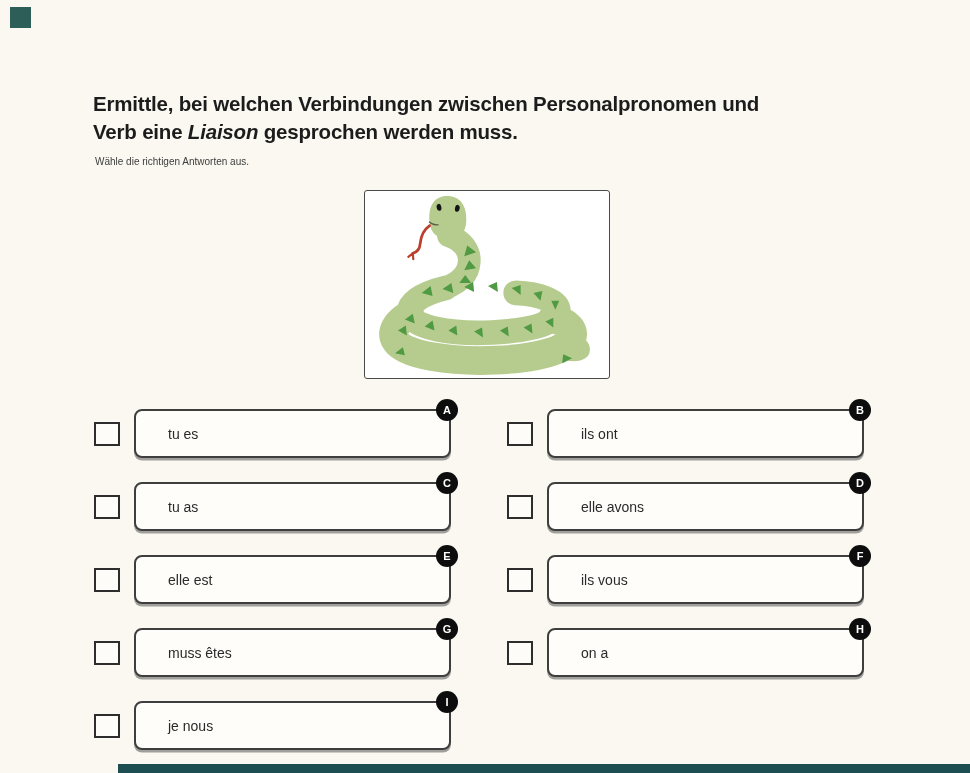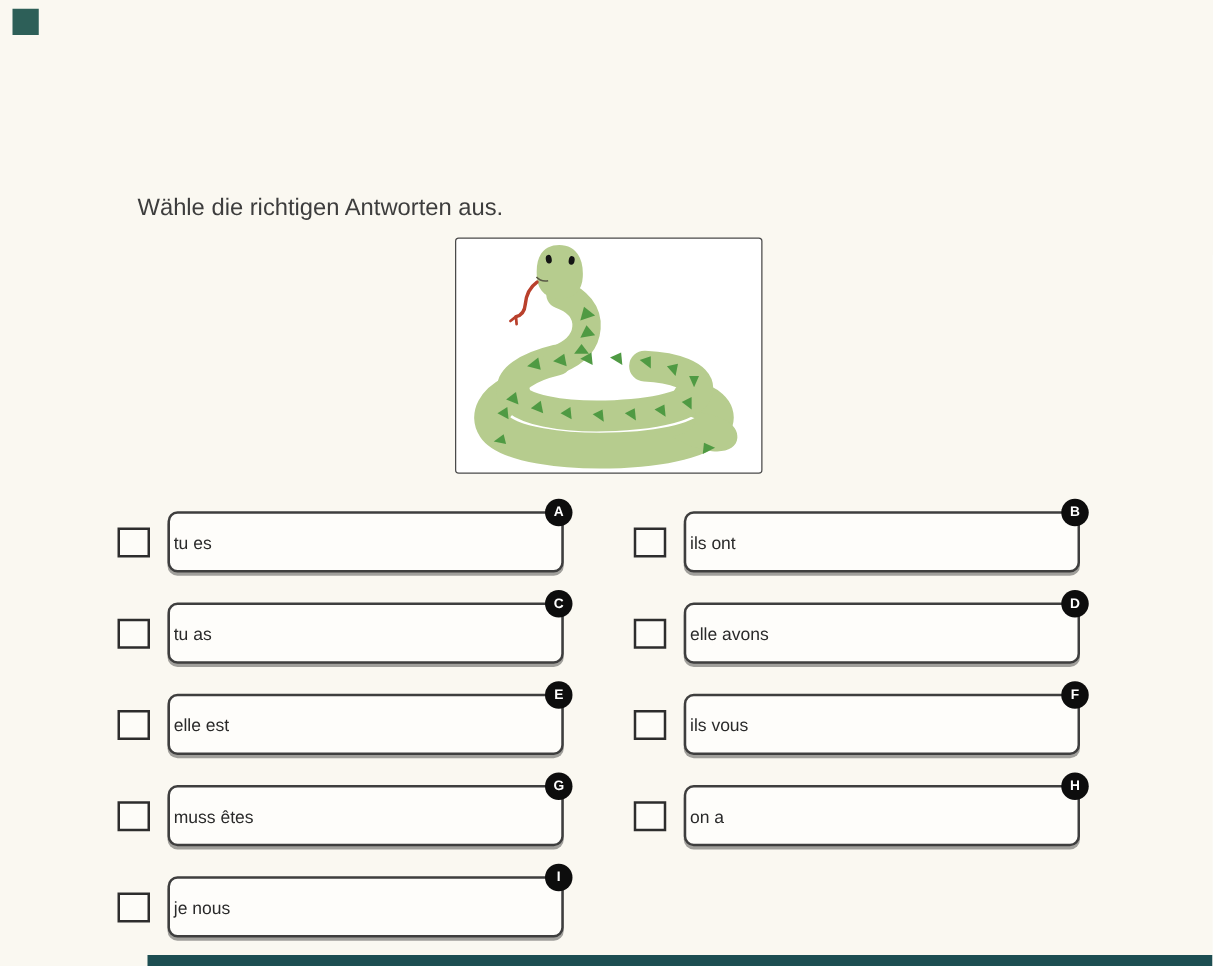--- a/index.html
+++ b/index.html
@@ -5,48 +5,52 @@
   html,body{margin:0;padding:0;}
   body{font-family:"Liberation Sans", sans-serif;}
   .stage{position:relative;width:970px;height:773px;background:#faf8f1;overflow:hidden;}
 
   .corner-square{position:absolute;left:10px;top:7px;width:21px;height:21px;}
   .bottom-bar{position:absolute;left:118px;top:764px;width:852px;height:9px;}
 
   .task-title{position:absolute;left:93px;top:90px;width:790px;
     font-size:20.5px;font-weight:700;color:#1c1c1c;line-height:28px;letter-spacing:-0.2px;}
   .task-title .it{font-style:italic;}
-  .instruction{position:absolute;left:110px;top:156px;font-size:19px;color:#3d3d3d;}
+  .instruction{position:absolute;left:95px;top:156px;font-size:10px;color:#3d3d3d;}
 
   .illustration-box{position:absolute;left:364px;top:190px;width:246px;height:189px;
     background:#ffffff;border:1.5px solid #4a4a4a;border-radius:3px;box-sizing:border-box;}
   .illustration-box svg{display:block;width:100%;height:100%;}
 
   .col{position:absolute;top:409px;display:flex;flex-direction:column;}
   .col-left{left:94px;}
   .col-right{left:507px;}
   .option-row{display:flex;align-items:center;margin-bottom:24px;height:49px;}
   .checkbox{width:26px;height:24px;border:2px solid #2d2d2d;background:#fdfcf8;
     box-sizing:border-box;margin-right:14px;flex:none;cursor:pointer;}
   .answer-box{position:relative;width:317px;height:49px;box-sizing:border-box;
     background:#fefdfa;border:2px solid #3e3e3e;border-radius:8px;
     box-shadow:0 2.5px 0 rgba(50,50,50,0.45);display:flex;align-items:center;cursor:pointer;}
-  .answer-label{font-size:14px;color:#2a2a2a;padding-left:3px;}
+  .answer-label{font-size:14px;color:#2a2a2a;padding-left:32px;}
   .badge{position:absolute;top:-12px;right:-9px;width:22px;height:22px;border-radius:50%;
     display:flex;align-items:center;justify-content:center;
     font-size:11px;font-weight:700;}
 </style>
 </head>
 <body>
 
 <div class="stage" style="background: rgb(250, 248, 241);">
 
   <div class="corner-square" style="background: rgb(45, 95, 88);"></div>
   <div class="bottom-bar" style="background: rgb(29, 78, 82);"></div>
 
+  <div class="task-title">
+    <span>Ermittle, bei welchen Verbindungen zwischen Personalpronomen und</span><br>
+    <span>Verb eine </span><span class="it">Liaison</span><span> gesprochen werden muss.</span>
+  </div>
 
   <div class="instruction">Wähle die richtigen Antworten aus.</div>
 
   <div class="illustration-box">
     <svg viewBox="0 0 246 189">
 
       <g fill="none" stroke-linecap="round" stroke="#b6cc8e">
         <path stroke-width="29" d="M 45 125 C 31 132 25 143 31 152 C 40 166 86 173 132 171 C 176 169 205 160 209 148 C 212 139 203 132 189 129"></path>
         <path stroke-width="25" d="M 81 98 C 56 104 42 114 45 125 C 49 138 86 145 128 143 C 168 141 194 133 195 122 C 196 111 176 104 152 103"></path>
         <path stroke-width="23" d="M 84 45 C 98 50 106 60 105 72 C 104 85 94 93 81 98"></path>

